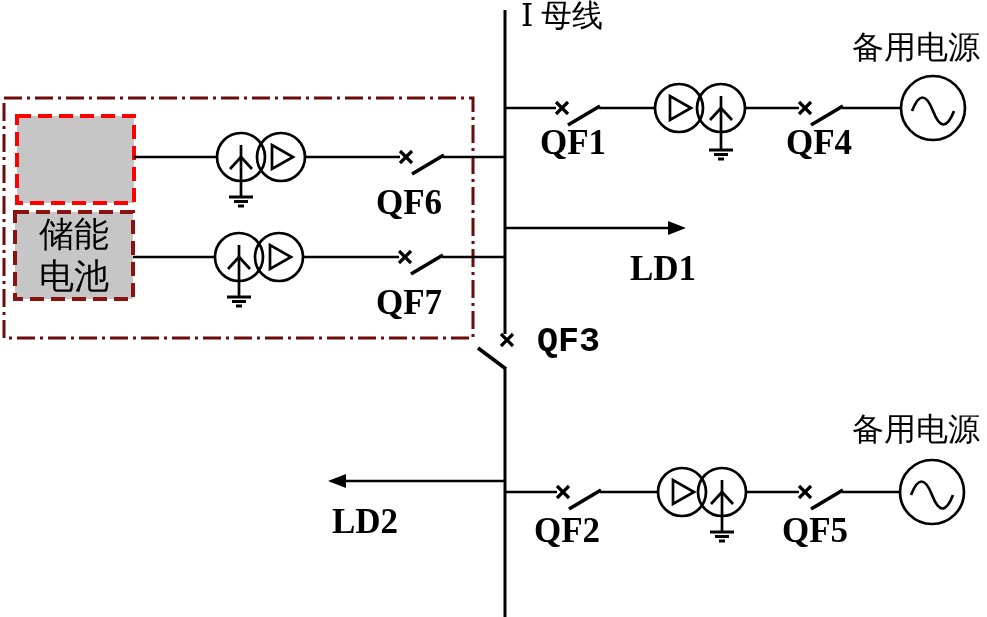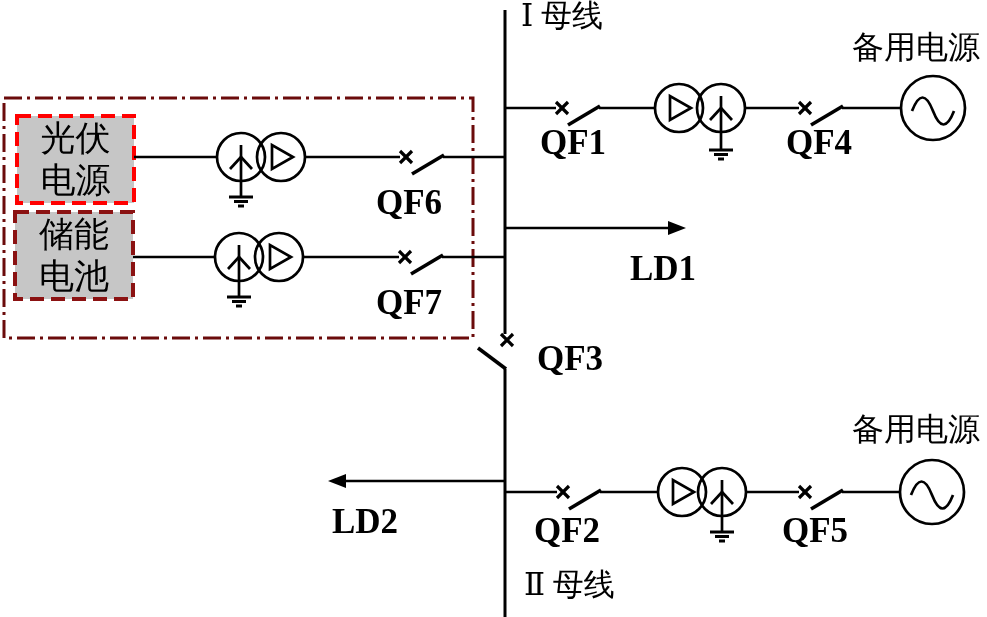--- a/index.html
+++ b/index.html
@@ -34,21 +34,21 @@
   #lbl-bus2{left:524px;top:569px;font-size:31px;}
   #lbl-work-line{left:692px;top:39px;}
   #lbl-work-source{left:916px;top:31px;}
   #lbl-backup-line{left:691px;top:418px;}
   #lbl-backup-source{left:916px;top:413px;}
   #lbl-pv-station{left:254px;top:350px;font-size:33px;}
   #lbl-qf1{left:540px;top:125px;}
   #lbl-qf4{left:786px;top:125px;}
   #lbl-qf6{left:376px;top:185px;}
   #lbl-qf7{left:376px;top:285px;}
-  #lbl-qf3{left:537px;top:341px;}
+  #lbl-qf3{left:537px;top:324px;font-family:Liberation Mono, monospace;}
   #lbl-qf2{left:534px;top:513px;}
   #lbl-qf5{left:782px;top:513px;}
   #lbl-ld1{left:630px;top:251px;}
   #lbl-ld2{left:332px;top:504px;}
   #lbl-pv-source{left:17px;top:118px;width:117px;}
   #lbl-battery{left:15px;top:214px;width:118px;}
 </style>
 </head>
 <body>
 
@@ -205,33 +205,30 @@
 
       <g>
         <line x1="344" y1="481" x2="505" y2="481"></line>
         <polygon points="346,474 328,481 346,488" fill="#000000" stroke="none"></polygon>
       </g>
 
     </g>
   </svg>
 
   <div class="lbl" id="lbl-bus1">Ⅰ 母线</div>
-  <div class="lbl" id="lbl-bus2">Ⅱ 母线</div>
 
   <div class="lbl cjk ctr" id="lbl-work-source">备用电源</div>
   <div class="lbl cjk ctr" id="lbl-backup-source">备用电源</div>
 
   <div class="lbl dev" id="lbl-qf1">QF1</div>
   <div class="lbl dev" id="lbl-qf2">QF2</div>
   <div class="lbl dev" id="lbl-qf3">QF3</div>
   <div class="lbl dev" id="lbl-qf4">QF4</div>
   <div class="lbl dev" id="lbl-qf5">QF5</div>
   <div class="lbl dev" id="lbl-qf6">QF6</div>
   <div class="lbl dev" id="lbl-qf7">QF7</div>
   <div class="lbl dev" id="lbl-ld1">LD1</div>
   <div class="lbl dev" id="lbl-ld2">LD2</div>
 
-  <div class="box-label" id="lbl-pv-source">光伏
-电源</div>
   <div class="box-label" id="lbl-battery">储能
 电池</div>
 
 </div>
 
 </body></html>

